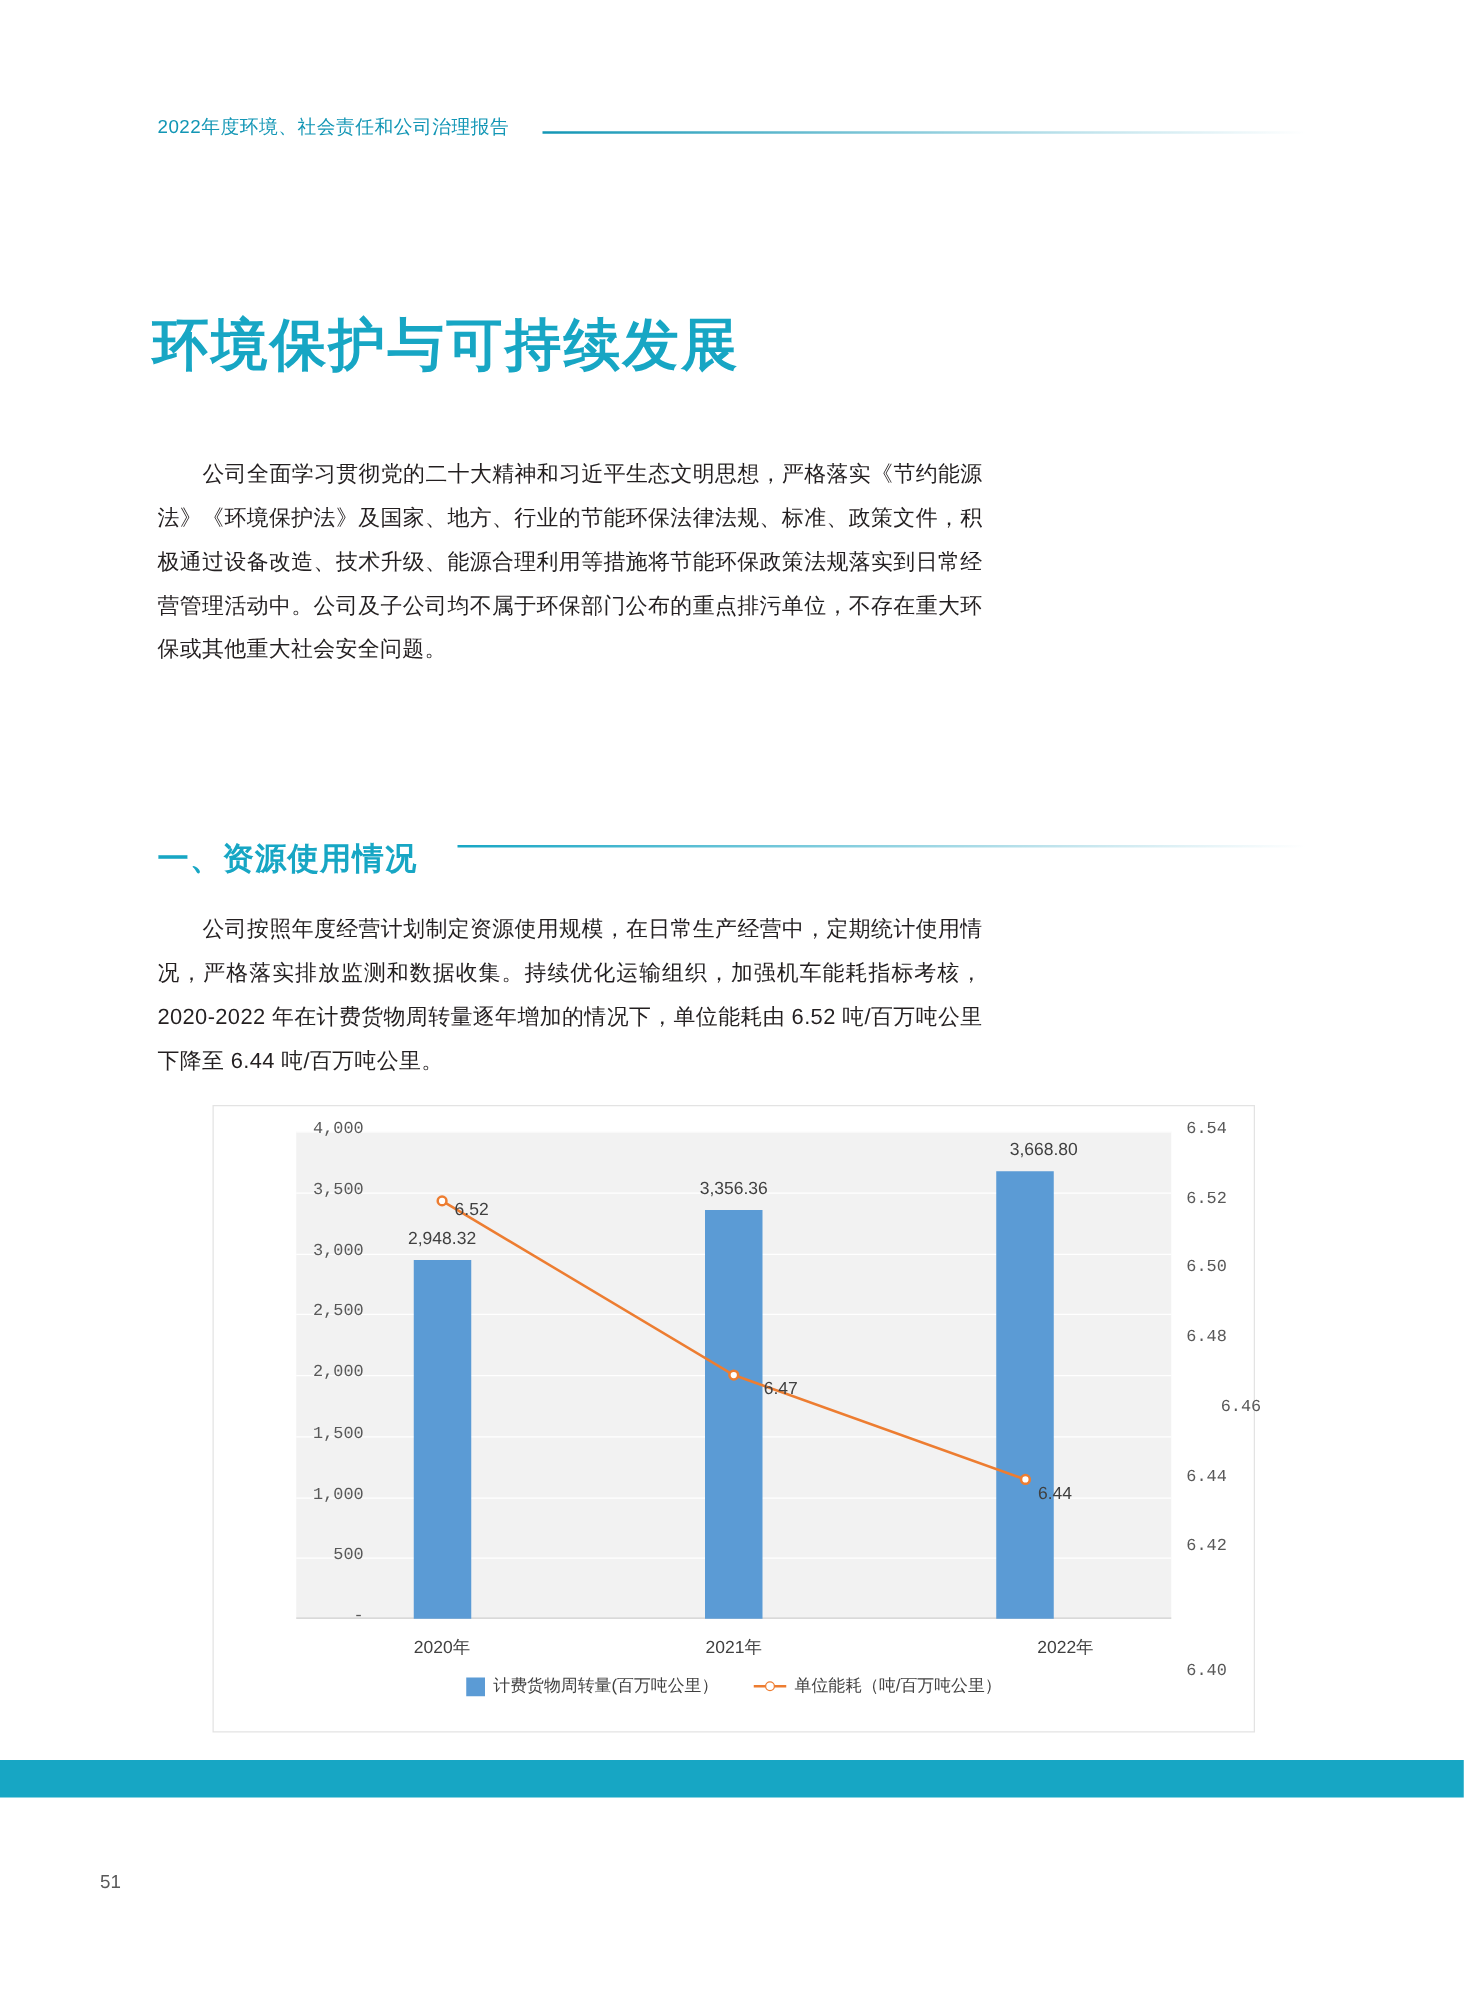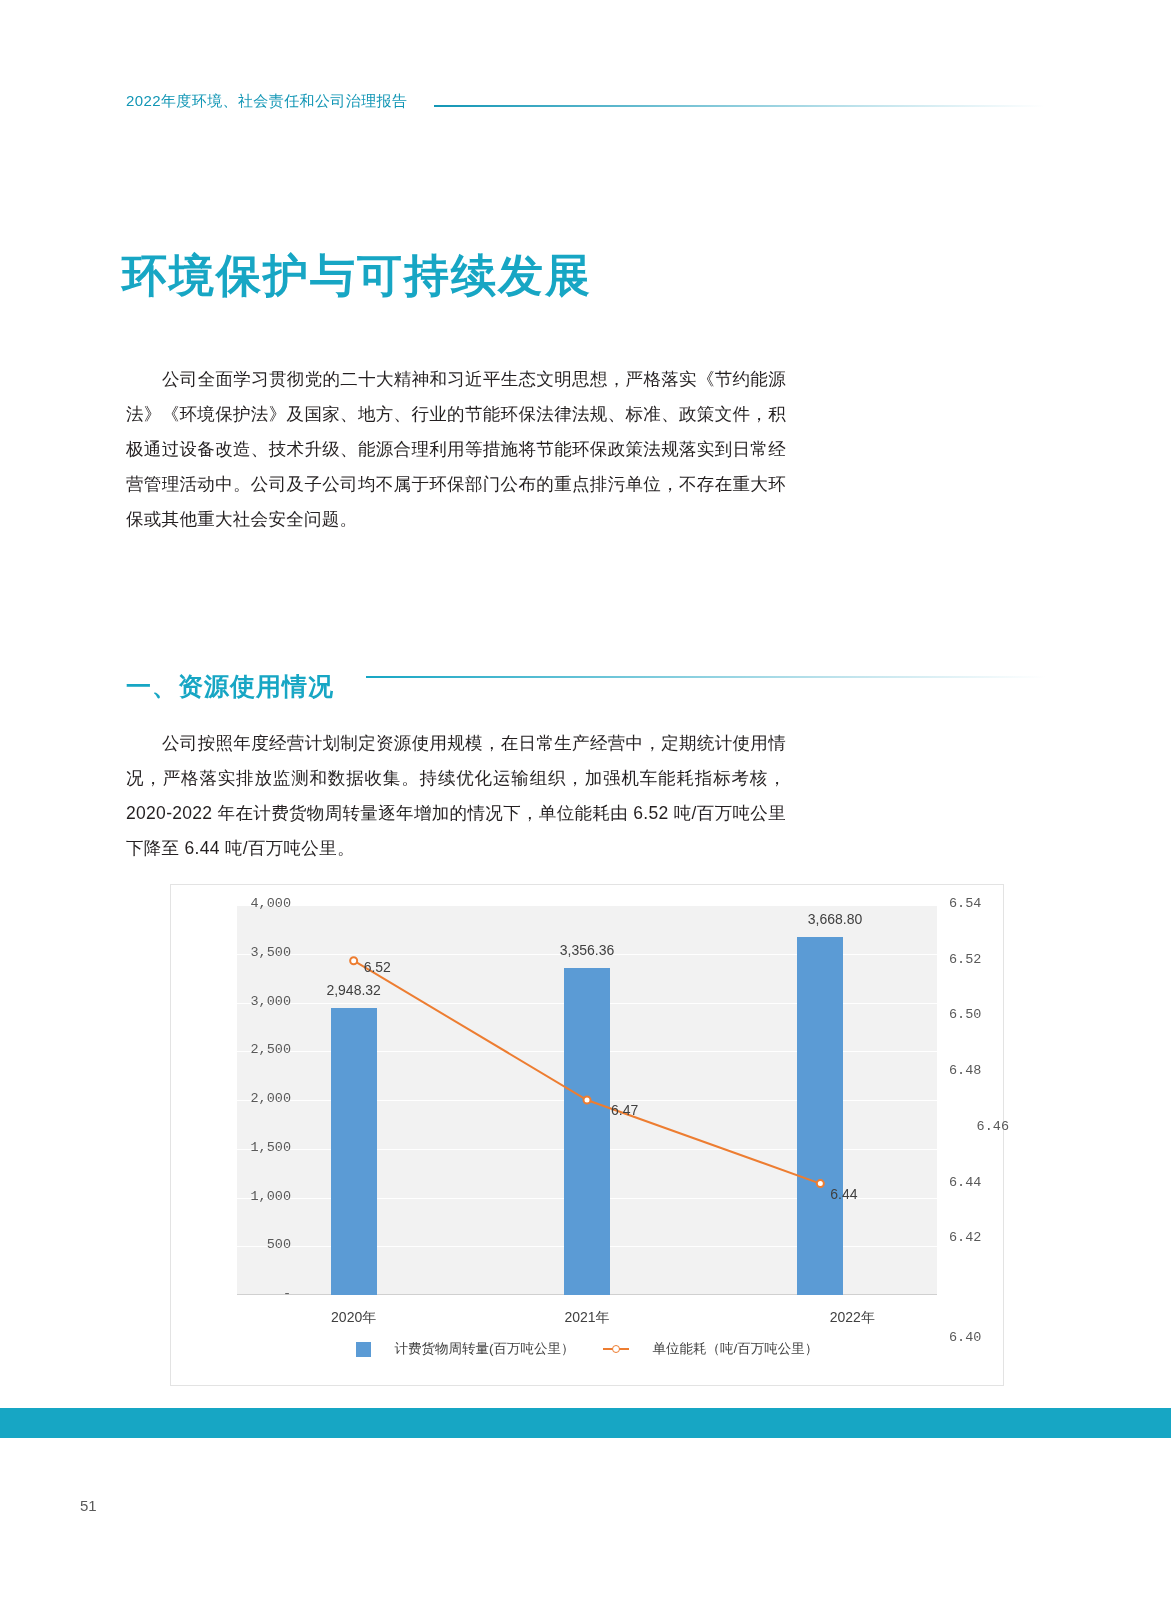--- a/index.html
+++ b/index.html
@@ -189,21 +189,21 @@
     left: 0;
     right: 0;
     top: 455px;
     display: flex;
     justify-content: center;
     align-items: center;
     gap: 28px;
     font-size: 13.5px;
     color: #404040;
   }
-  .legend-item { display: flex; align-items: center; gap: 24px; }
+  .legend-item { display: flex; align-items: center; gap: 7px; }
   .legend-swatch-bar {
     width: 15px; height: 15px; background: #5b9bd5; display: inline-block;
   }
   .legend-swatch-line {
     width: 26px; height: 14px; position: relative; display: inline-block;
   }
   .legend-swatch-line .lseg {
     position: absolute; left: 0; top: 6px; width: 26px; height: 2px; background: #ed7d31;
   }
   .legend-swatch-line .ldot {

